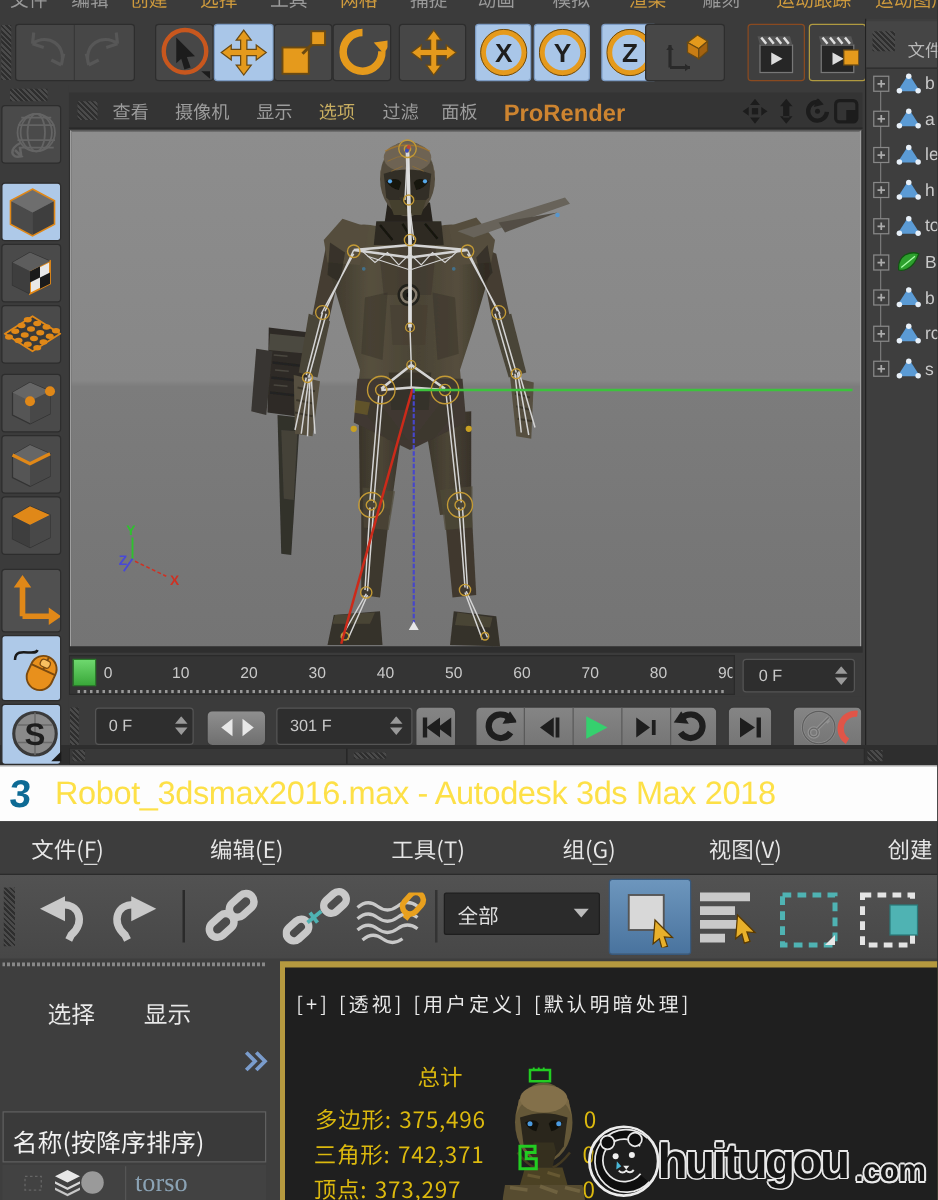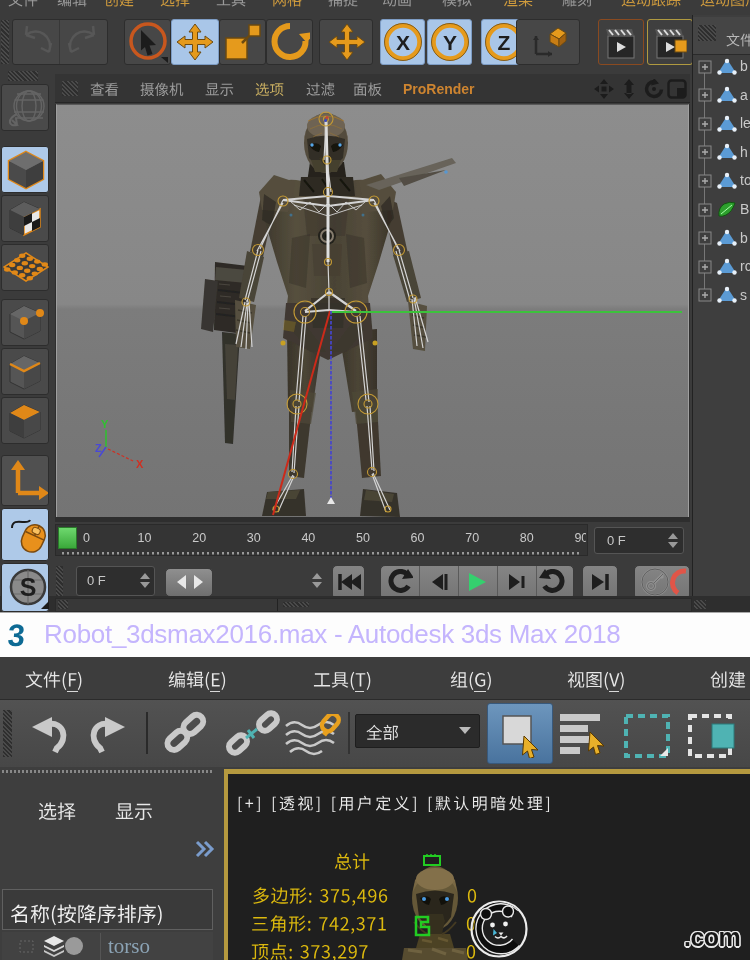--- a/index.html
+++ b/index.html
@@ -205,21 +205,21 @@
         <use href="#g35" transform="translate(0.0,0) scale(0.0145,-0.0145)"></use>
         <use href="#g36" transform="translate(14.5,0) scale(0.0145,-0.0145)"></use>
       </g>
     </svg>
 <svg style="position:absolute;left:353px;top:80.2px;overflow:visible" width="31" height="20" fill="#9d9d9d">
       <g transform="translate(0,14.8)">
         <use href="#g37" transform="translate(0.0,0) scale(0.0145,-0.0145)"></use>
         <use href="#g38" transform="translate(14.5,0) scale(0.0145,-0.0145)"></use>
       </g>
     </svg>
-<div style="position:absolute;left:403px;top:81px;font-family:'Liberation Sans',sans-serif;font-size:14px;color:#cd8430;font-weight:bold">ProRender</div>
+<div style="position:absolute;left:403px;top:81px;font-family:'Liberation Sans',sans-serif;font-size:19px;color:#cd8430;font-weight:bold">ProRender</div>
 <svg style="position:absolute;left:594px;top:79px;" width="96" height="22" viewBox="0 0 96 22">
       <g fill="#1c1c1c">
         <g transform="translate(0,0)">
           <path d="M10 0 L14 5 L6 5 Z M10 20 L14 15 L6 15 Z M0 10 L5 6.5 L5 13.5 Z M20 10 L15 6.5 L15 13.5 Z"></path>
           <rect x="7.5" y="7.5" width="5" height="5"></rect>
         </g>
         <g transform="translate(26,0)">
           <path d="M9 0 L14 6 L4 6 Z M9 20 L14 14 L4 14 Z M6.5 5 L11.5 5 L11.5 15 L6.5 15 Z"></path>
         </g>
         <g transform="translate(50,0)">
@@ -516,20 +516,21 @@
 <div style="position:absolute;left:56px;top:566px;width:7px;height:30px;background:repeating-linear-gradient(45deg,#2e2e2e 0,#2e2e2e 1.5px,#4a4a4a 1.5px,#4a4a4a 3px)"></div>
 <div style="position:absolute;left:76px;top:566px;width:79px;height:30px;background:#2e2e2e;border:1px solid #555;border-radius:3px;box-sizing:border-box;font-family:'Liberation Sans',sans-serif;font-size:13px;color:#c8c8c8;line-height:28px;padding-left:10px">0 F</div>
 <svg style="position:absolute;left:140px;top:573px;" width="12" height="16" viewBox="0 0 12 16">
       <path d="M5 0 L10 6 L0 6 Z M5 15 L10 9 L0 9 Z" fill="#999"></path>
     </svg>
 <div style="position:absolute;left:165px;top:568px;width:48px;height:29px;background:linear-gradient(#8f8f8f,#6f6f6f);border:1px solid #3a3a3a;border-radius:5px;box-sizing:border-box"></div>
 <svg style="position:absolute;left:172px;top:574px;" width="36" height="16" viewBox="0 0 36 16">
       <path d="M14 1 L5 8 L14 15 Z" fill="#e8e8e8"></path>
       <path d="M22 1 L31 8 L22 15 Z" fill="#e8e8e8"></path>
     </svg>
+<div style="position:absolute;left:221px;top:566px;width:109px;height:30px;background:#2e2e2e;border:1px solid #555;border-radius:3px;box-sizing:border-box;font-family:'Liberation Sans',sans-serif;font-size:13px;color:#c8c8c8;line-height:28px;padding-left:10px">301 F</div>
 <svg style="position:absolute;left:312px;top:573px;" width="12" height="16" viewBox="0 0 12 16">
       <path d="M5 0 L10 6 L0 6 Z M5 15 L10 9 L0 9 Z" fill="#999"></path>
     </svg>
 <div style="position:absolute;left:332px;top:565px;width:33px;height:35px;background:linear-gradient(#858585,#747474);border:1px solid #3a3a3a;border-radius:5px;box-sizing:border-box"></div>
 <svg style="position:absolute;left:336px;top:572px;" width="28" height="20" viewBox="0 0 28 20">
       <path d="M4 2 L4 18" stroke="#1e1e1e" stroke-width="3.5"></path>
       <path d="M16 2 L5 10 L16 18 Z M25 2 L14 10 L25 18 Z" fill="#1e1e1e"></path>
     </svg>
 <div style="position:absolute;left:380px;top:565px;width:194px;height:35px;background:linear-gradient(#858585,#747474);border:1px solid #3a3a3a;border-radius:5px;box-sizing:border-box"></div>
 <div style="position:absolute;left:419px;top:566px;width:1px;height:33px;background:#5a5a5a"></div>
@@ -692,21 +693,21 @@
 <div style="position:absolute;left:55px;top:598px;width:637px;height:14px;background:#383838;border:1px solid #2a2a2a"></div>
 <div style="position:absolute;left:58px;top:600px;width:10px;height:9px;background:repeating-linear-gradient(45deg,#2e2e2e 0,#2e2e2e 1.5px,#4a4a4a 1.5px,#4a4a4a 3px)"></div>
 <div style="position:absolute;left:283px;top:602px;width:26px;height:5px;background:repeating-linear-gradient(45deg,#2e2e2e 0,#2e2e2e 1.5px,#4a4a4a 1.5px,#4a4a4a 3px)"></div>
 <div style="position:absolute;left:277px;top:599px;width:1px;height:12px;background:#222"></div>
 <div style="position:absolute;left:694px;top:600px;width:12px;height:9px;background:repeating-linear-gradient(45deg,#2e2e2e 0,#2e2e2e 1.5px,#4a4a4a 1.5px,#4a4a4a 3px)"></div>
 <div style="position:absolute;left:0;top:612px;width:750px;height:1px;background:#a8a8a8"></div>
 <div style="position:absolute;left:0;top:613px;width:750px;height:44px;background:#fdfdfd"></div>
 <svg style="position:absolute;left:8px;top:618px;" width="32" height="34" viewBox="0 0 32 34">
       <text x="1" y="28" font-family="Liberation Sans" font-size="31" font-weight="bold" fill="#0d6a94" transform="skewX(-4)">3</text>
     </svg>
-<div style="position:absolute;left:44px;top:619px;width:700px;height:34px;font-family:'Liberation Sans',sans-serif;font-size:26px;color:#c4b5fd;letter-spacing:-0.3px">Robot_3dsmax2016.max - Autodesk 3ds Max 2018</div>
+<div style="position:absolute;left:44px;top:619px;width:700px;height:34px;font-family:'Liberation Sans',sans-serif;font-size:26px;color:#fde047;letter-spacing:-0.3px">Robot_3dsmax2016.max - Autodesk 3ds Max 2018</div>
 <div style="position:absolute;left:0;top:657px;width:750px;height:43px;background:#3d3d3d;border-bottom:1px solid #2b2b2b"></div>
 <svg style="position:absolute;left:25px;top:667.6px;overflow:visible" width="60" height="24" fill="#e6e6e6">
       <g transform="translate(0,18.4)">
         <use href="#g0" transform="translate(0.0,0) scale(0.0180,-0.0180)"></use>
         <use href="#g1" transform="translate(18.0,0) scale(0.0180,-0.0180)"></use>
         <use href="#g39" transform="translate(36.0,0) scale(0.0180,-0.0180)"></use>
         <use href="#g40" transform="translate(42.1,0) scale(0.0180,-0.0180)"></use>
         <use href="#g41" transform="translate(52.0,0) scale(0.0180,-0.0180)"></use>
       </g>
     </svg>
@@ -1001,20 +1002,21 @@
 <path d="M43 18 A 17 17 0 1 0 43.5 40" fill="none" stroke="#e8e8e8" stroke-width="1.4"></path>
 <circle cx="17" cy="15" r="5.5" fill="#0e0e0e" stroke="#e8e8e8" stroke-width="1.4"></circle>
 <circle cx="39" cy="12.5" r="5.5" fill="#0e0e0e" stroke="#e8e8e8" stroke-width="1.4"></circle>
 <circle cx="23.5" cy="26" r="2.4" fill="#f0f0f0"></circle>
 <circle cx="36.5" cy="25" r="2.4" fill="#f0f0f0"></circle>
 <path d="M24.5 30 L28 34 L24 36.5 Z" fill="#4ab8d8"></path>
 <path d="M26 37.5 Q 29 40.5 32 37.5 Q 35 40.5 38 37" stroke="#e8e8e8" stroke-width="1.6" fill="none"></path>
 <path d="M29.5 33.5 L34.5 33.5 L32 36.5 Z" fill="#ececec"></path>
 </g>
 </svg>
+<div style="position:absolute;left:526px;top:907px;font-family:'Liberation Sans',sans-serif;font-size:39.5px;font-weight:bold;color:#161616;letter-spacing:-2.1px;-webkit-text-stroke:0;text-shadow:0 0 0 #fff"><span style="text-shadow:-1.5px 0 #e8e8e8,1.5px 0 #e8e8e8,0 -1.5px #e8e8e8,0 1.5px #e8e8e8,-1px -1px #e8e8e8,1px 1px #e8e8e8,-1px 1px #e8e8e8,1px -1px #e8e8e8">huitugou</span></div>
 <div style="position:absolute;left:684px;top:923px;font-family:'Liberation Sans',sans-serif;font-size:25px;font-weight:bold;color:#161616;letter-spacing:-0.5px"><span style="text-shadow:-1.5px 0 #e8e8e8,1.5px 0 #e8e8e8,0 -1.5px #e8e8e8,0 1.5px #e8e8e8,-1px -1px #e8e8e8,1px 1px #e8e8e8,-1px 1px #e8e8e8,1px -1px #e8e8e8">.com</span></div>
 <div style="position:absolute;left:0;top:68px;width:55px;height:528px;background:#3b3b3b"></div>
 <div style="position:absolute;left:8px;top:71px;width:30px;height:10px;background:repeating-linear-gradient(45deg,#2e2e2e 0,#2e2e2e 1.5px,#4a4a4a 1.5px,#4a4a4a 3px)"></div>
 <div style="position:absolute;left:1px;top:84px;width:48px;height:47px;background:#4a4a4a;border:1px solid #2d2d2d;border-radius:3px;box-sizing:border-box"></div>
 <svg style="position:absolute;left:4px;top:87px;" width="46" height="44" viewBox="0 0 46 44">
       <g stroke="#646464" stroke-width="1.4" fill="none">
         <circle cx="25" cy="19" r="15"></circle>
         <ellipse cx="25" cy="19" rx="7" ry="15"></ellipse>
         <ellipse cx="25" cy="19" rx="12.5" ry="15"></ellipse>
         <path d="M10.5 13 L39.5 13 M10 25 L40 25 M13 7 L37 7 M11 31 L39 31"></path>

